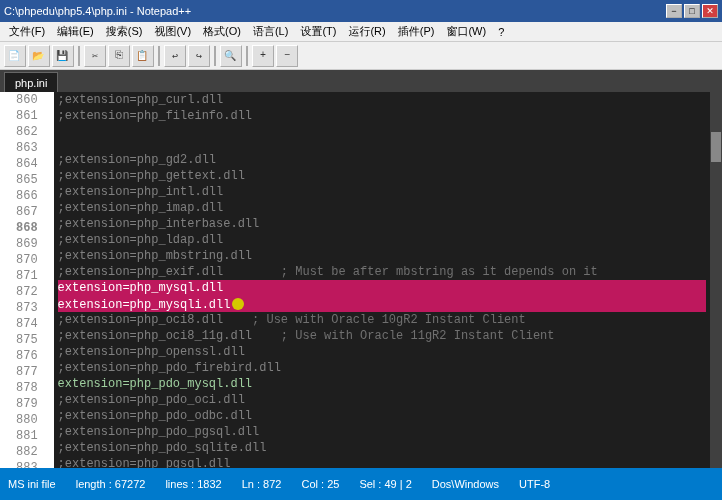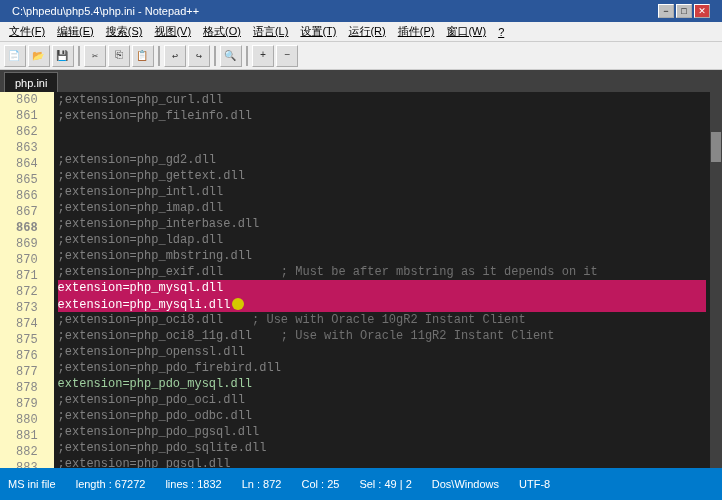--- a/index.html
+++ b/index.html
@@ -16,21 +16,21 @@
     }
 
     
     .title-bar {
       background: #2b579a;
       color: white;
       height: 22px;
       display: flex;
       align-items: center;
       justify-content: space-between;
-      padding: 0 12px;
+      padding: 0 4px;
       flex-shrink: 0;
     }
     .title-bar-text {
       font-size: 11px;
       font-family: 'MS Shell Dlg 2', Arial, sans-serif;
     }
     .title-bar-buttons {
       display: flex;
       gap: 2px;
     }
@@ -59,21 +59,20 @@
       gap: 2px;
       flex-shrink: 0;
       border-bottom: 1px solid #ccc;
     }
     .menu-item {
       font-size: 11px;
       font-family: 'MS Shell Dlg 2', Arial, sans-serif;
       padding: 1px 5px;
       color: #000;
       cursor: pointer;
-      text-decoration: underline;
     }
 
     
     .toolbar {
       background: #f0f0f0;
       height: 28px;
       display: flex;
       align-items: center;
       padding: 0 4px;
       gap: 2px;
@@ -127,21 +126,21 @@
       color: white;
     }
 
     
     .editor-wrapper {
       display: flex;
       flex: 1;
       overflow: hidden;
     }
     .line-numbers {
-      background: #fef9c3;
+      background: #ffffff;
       color: #888;
       padding: 0 16px;
       text-align: right;
       font-size: 12px;
       line-height: 16px;
       user-select: none;
       overflow: hidden;
       flex-shrink: 0;
       min-width: 36px;
     }

